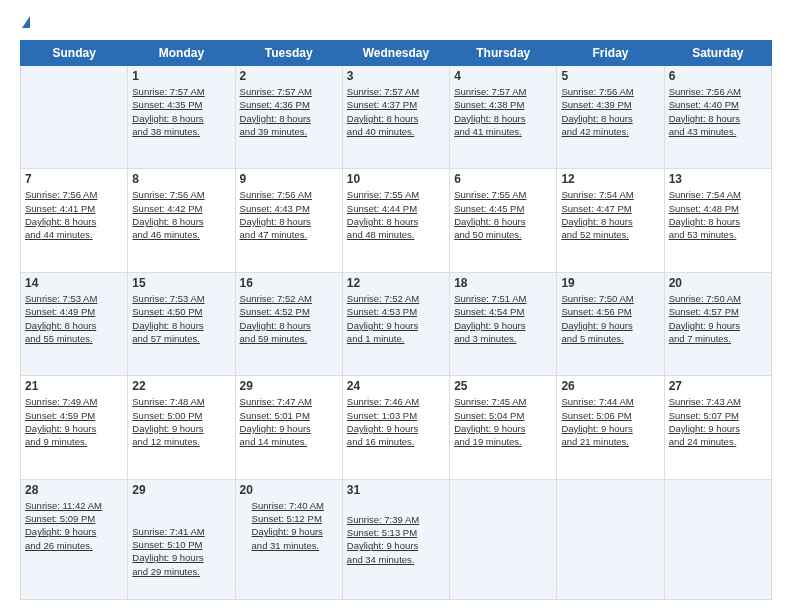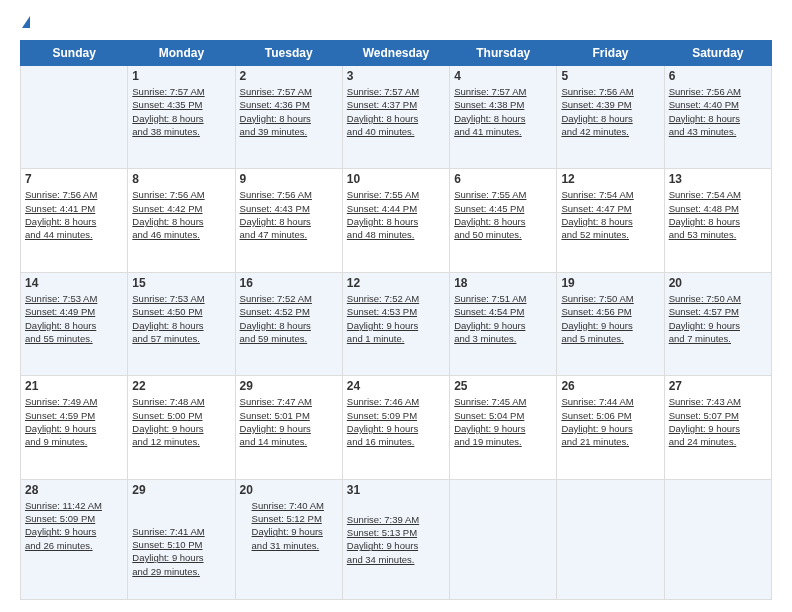--- a/index.html
+++ b/index.html
@@ -307,21 +307,21 @@
           <td>
             <span class="day-num">29</span>
             <div class="day-info" style="white-space: pre-line;">Sunrise: 7:47 AM
 Sunset: 5:01 PM
 Daylight: 9 hours
 and 14 minutes.</div>
           </td>
           <td>
             <span class="day-num">24</span>
             <div class="day-info" style="white-space: pre-line;">Sunrise: 7:46 AM
-Sunset: 5:09 PM
+Sunset: 1:03 PM
 Daylight: 9 hours
 and 16 minutes.</div>
           </td>
           <td>
             <span class="day-num">25</span>
             <div class="day-info" style="white-space: pre-line;">Sunrise: 7:45 AM
 Sunset: 5:04 PM
 Daylight: 9 hours
 and 19 minutes.</div>
           </td>

